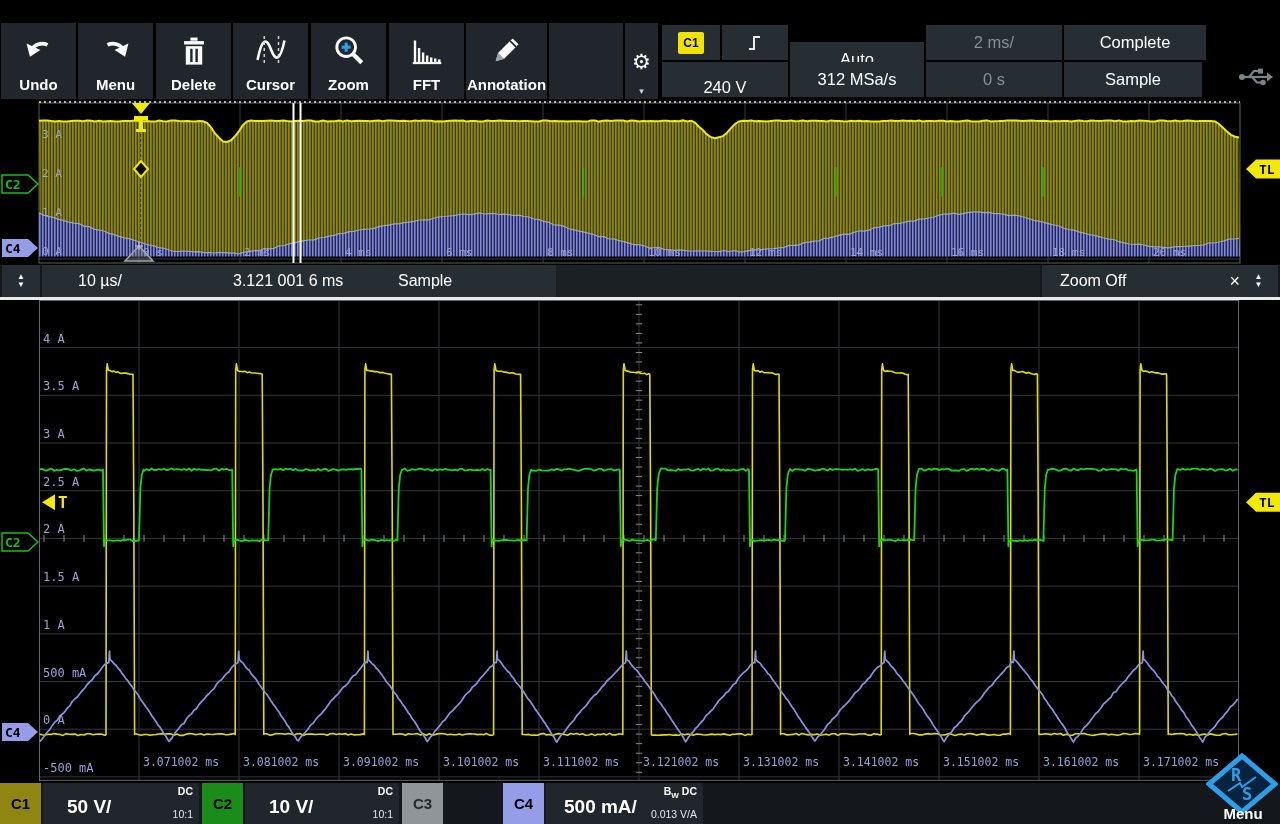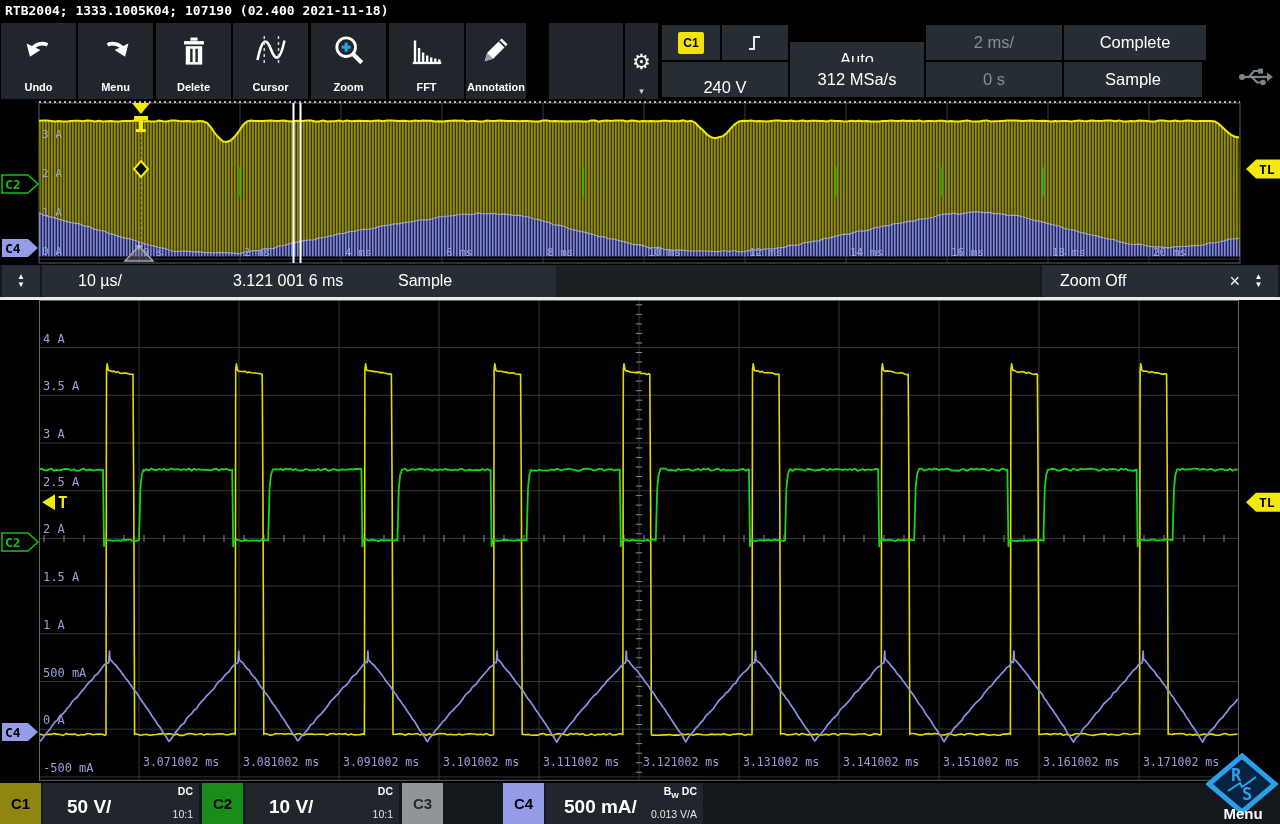--- a/index.html
+++ b/index.html
@@ -6,21 +6,21 @@
   #screen{position:relative;width:1280px;height:824px;background:#000;overflow:hidden;
           font-family:"Liberation Sans",sans-serif;-webkit-font-smoothing:none;}
   .abs{position:absolute;}
   
   #titlebar{left:0;top:0;width:1280px;height:22px;background:#000;color:#fff;
             font-family:"DejaVu Sans Mono",monospace;font-weight:bold;font-size:13px;line-height:21px;padding-left:5px;box-sizing:border-box;}
   
   #toolbar{left:0;top:22px;width:1280px;height:78px;background:#000;}
   .tbtn{position:absolute;top:1px;height:76px;background:#20262b;color:#fff;text-align:center;cursor:pointer;}
   .tbtn .ticon{position:absolute;left:0;right:0;top:10px;height:40px;}
-  .tbtn .tlabel{position:absolute;left:0;right:0;bottom:6px;font-size:11px;font-weight:bold;color:#fff;}
+  .tbtn .tlabel{position:absolute;left:0;right:0;bottom:6px;font-size:15px;font-weight:bold;color:#fff;}
   #gearcol{position:absolute;left:625px;top:1px;width:33px;height:76px;background:#20262b;text-align:center;}
   #gearcol .g{font-size:21px;color:#fff;line-height:26px;margin-top:26px;}
   #gearcol .a{font-size:9px;color:#cfd4d8;line-height:8px;margin-top:12px;}
   
   .scell{position:absolute;background:#262d33;color:#fff;font-size:16.5px;display:flex;align-items:center;justify-content:center;}
   .scell.dim{color:#878f96;}
   #c1badge{width:26px;height:22px;background:#f0e400;border-radius:2px;color:#000;font-size:12px;font-weight:bold;
            display:flex;align-items:center;justify-content:center;}
   
   #overview-plot{left:0;top:100px;width:1280px;height:165px;background:#000;}
@@ -40,23 +40,20 @@
   .chsmall{position:absolute;right:6px;top:3px;font-size:10.5px;font-weight:bold;color:#fff;text-align:right;line-height:11px;}
   .chsmall2{position:absolute;right:6px;bottom:4px;font-size:10.5px;color:#e4e8ea;text-align:right;line-height:11px;}
   #menu-label{position:absolute;left:1213px;top:805px;width:60px;color:#fff;font-size:15px;font-weight:bold;text-align:center;}
   text{font-family:"DejaVu Sans Mono",monospace;}
 </style>
 </head>
 <body>
 
 <div id="screen">
 
-  <div class="abs" id="titlebar">
-    <span>RTB2004; 1333.1005K04; 107190 (02.400 2021-11-18)</span>
-  </div>
 
   <div class="abs" id="toolbar">
     <div class="tbtn" style="left:1px;width:75px;">
       <div class="ticon">
         <svg width="34" height="34" viewBox="0 0 24 24" style="margin-top:2px;">
             <path d="M18 7a9 9 0 0 0-11.5 3.5" fill="none" stroke="#fff" stroke-width="2.6"></path>
             <polygon points="3.2,6 5.6,15.4 13,10.6" fill="#fff"></polygon>
           </svg>
       </div>
       <div class="tlabel">Undo</div>
@@ -111,21 +108,21 @@
             <line x1="6.7" y1="20" x2="6.7" y2="10" stroke="#fff" stroke-width="1.6"></line>
             <line x1="9.4" y1="20" x2="9.4" y2="13" stroke="#fff" stroke-width="1.6"></line>
             <line x1="12.1" y1="20" x2="12.1" y2="15" stroke="#fff" stroke-width="1.6"></line>
             <line x1="14.8" y1="20" x2="14.8" y2="16.3" stroke="#fff" stroke-width="1.6"></line>
             <line x1="17.5" y1="20" x2="17.5" y2="17" stroke="#fff" stroke-width="1.6"></line>
             <line x1="20.2" y1="20" x2="20.2" y2="17.6" stroke="#fff" stroke-width="1.6"></line>
           </svg>
       </div>
       <div class="tlabel">FFT</div>
     </div>
-    <div class="tbtn" style="left:466px;width:60px;">
+    <div class="tbtn" style="left:466px;width:81px;">
       <div class="ticon">
         <svg width="34" height="34" viewBox="0 0 24 24">
             <polygon points="4,20 5.8,14 16,3.8 20.2,8 10,18.2" fill="#fff"></polygon>
             <polygon points="4,20 5.8,14 10,18.2" fill="#9aa2a8"></polygon>
             <line x1="14.2" y1="5.6" x2="18.4" y2="9.8" stroke="#20262b" stroke-width="1.2"></line>
           </svg>
       </div>
       <div class="tlabel">Annotation</div>
     </div>
     <div class="tbtn" style="left:549px;width:74px;"></div>

